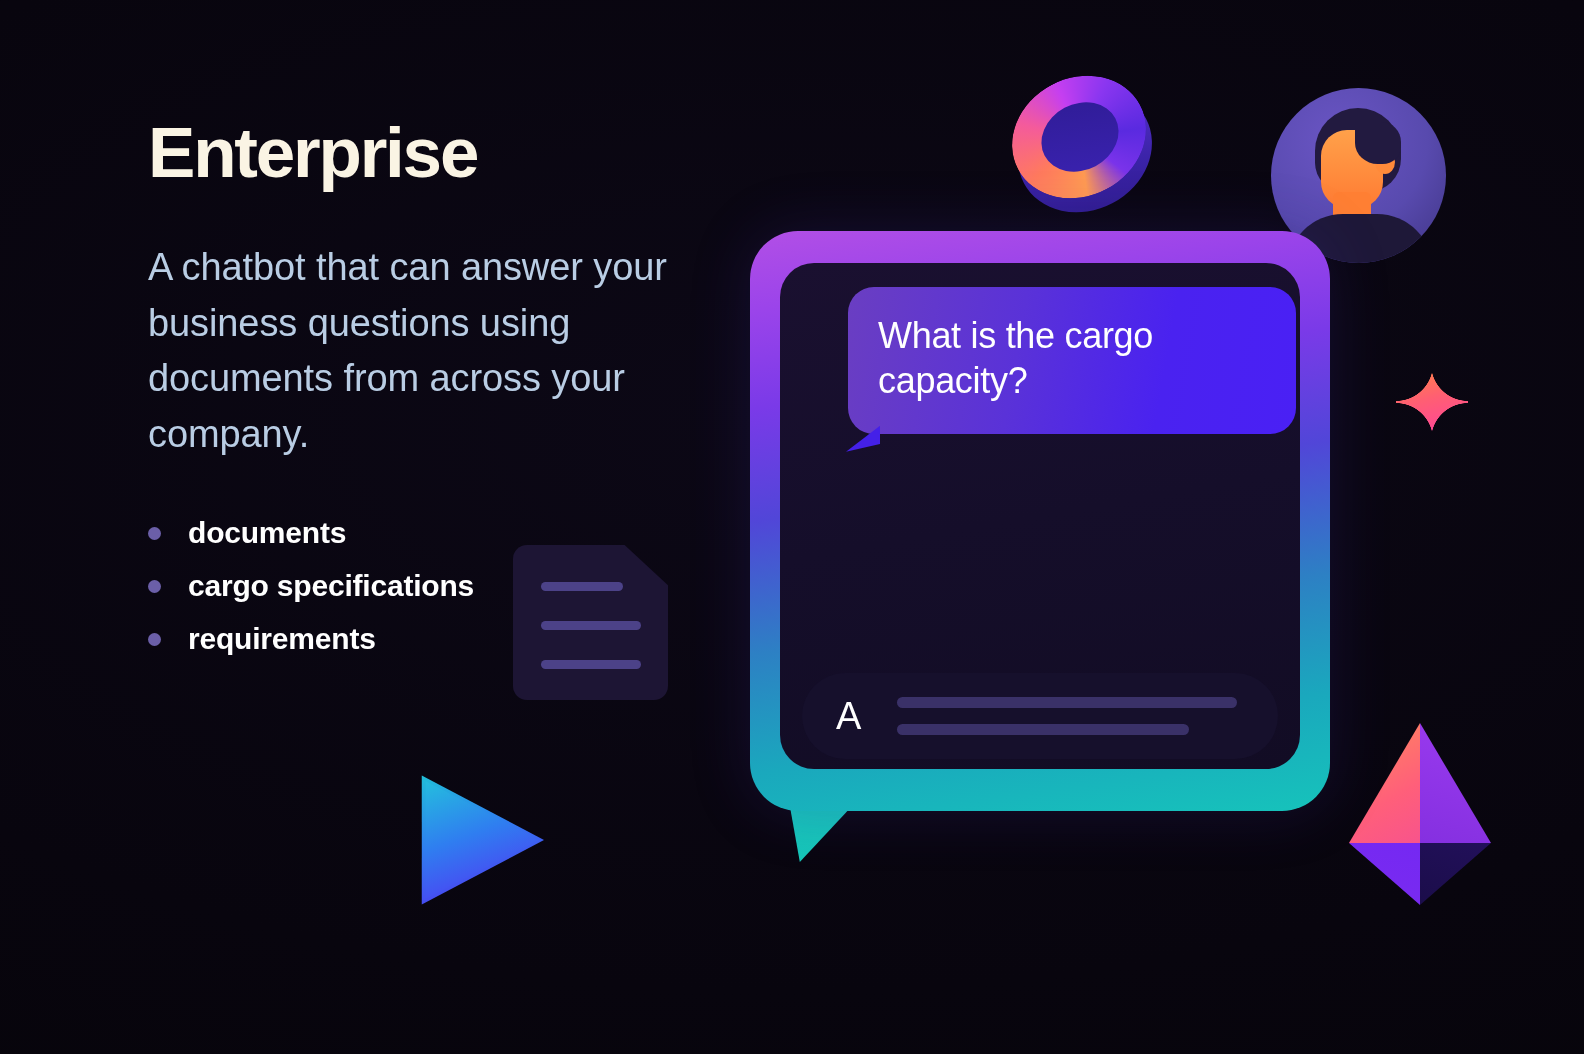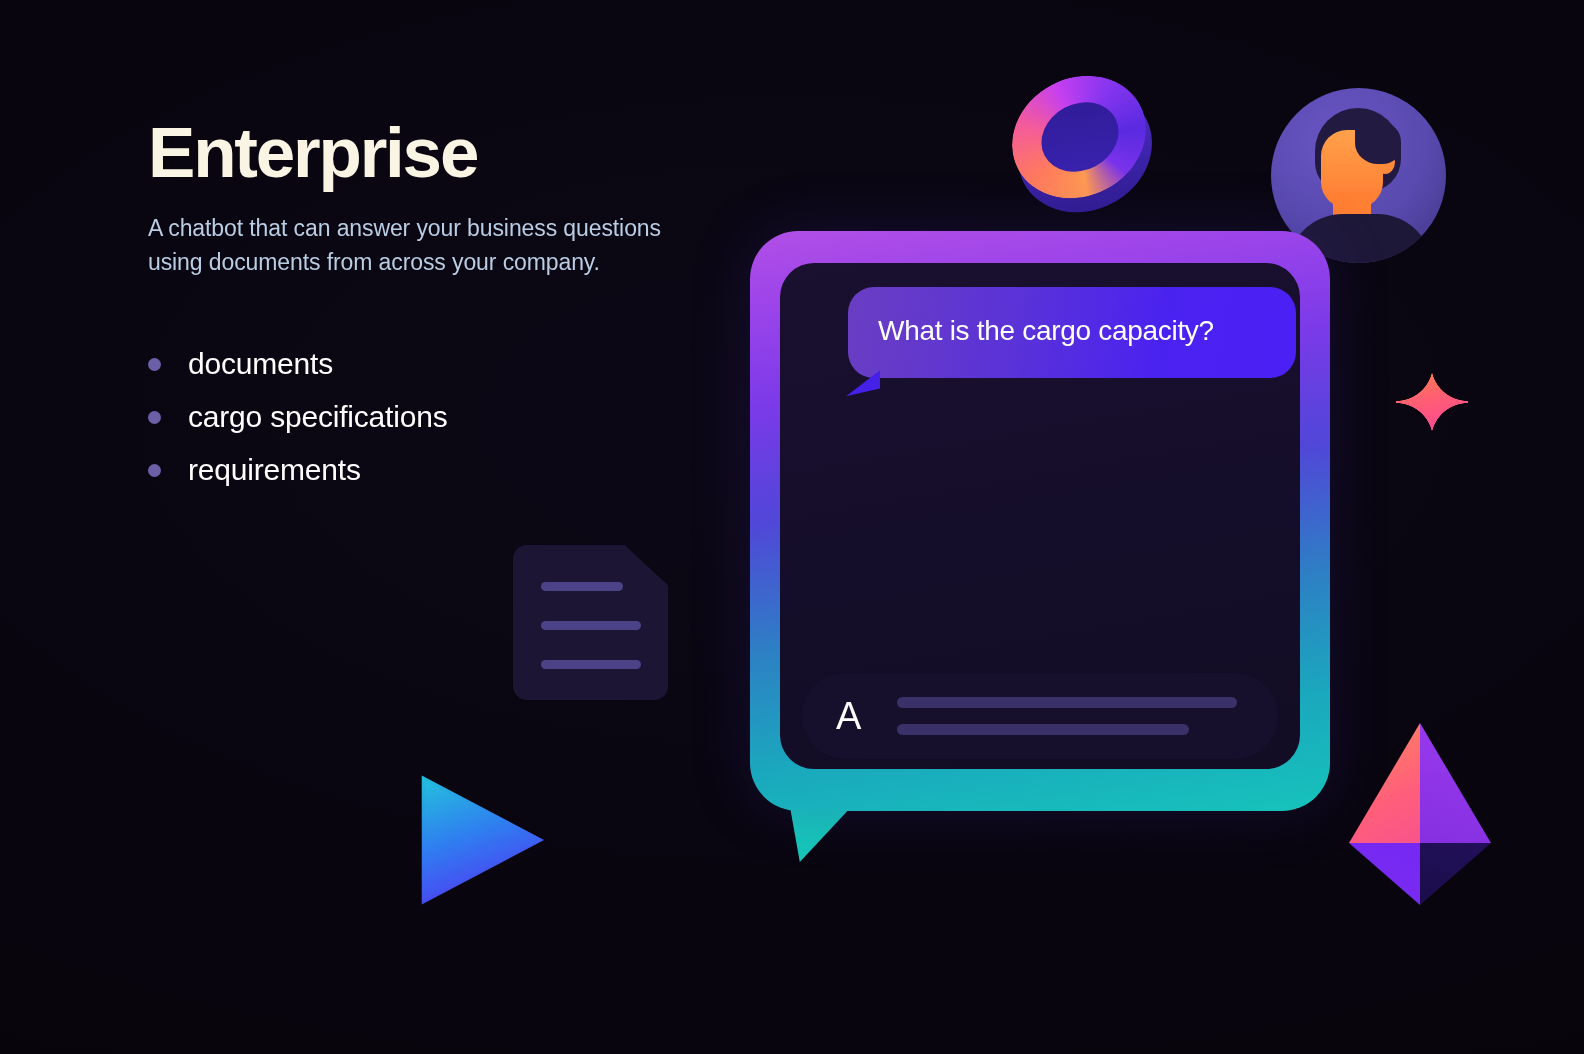--- a/index.html
+++ b/index.html
@@ -21,28 +21,28 @@
   .left { position:absolute; left:148px; top:118px; width:600px; }
   .title {
     color:#faf4e4;
     font-size:71px;
     font-weight:700;
     line-height:0.99;
     letter-spacing:-2.2px;
   }
   .title span { display:block; }
   .subtitle {
-    margin-top:24px;
+    margin-top:52px;
     color:#b9cde4;
-    font-size:23px;
+    font-size:38px;
     line-height:1.46;
     letter-spacing:-0.1px;
     max-width:565px;
   }
-  .bullets { margin-top:68px; list-style:none; }
+  .bullets { margin-top:54px; list-style:none;font-weight:bold; }
   .bullets li {
     display:flex; align-items:center;
     margin-bottom:19px;
   }
   .dot {
     width:13px; height:13px; border-radius:50%;
     background:#6b5fa8;
     margin-right:27px; flex:none;
   }
   .bullets .txt {
@@ -206,21 +206,21 @@
   }
 
   .bubble-q {
     position:relative;
     margin-left:46px;
     width:448px;
     border-radius:26px;
     background:linear-gradient(100deg,#6a3ec2 0%,#5a32d8 38%, #4a22f0 70%, #4a20f5 100%);
     padding:26px 30px 30px 30px;
     color:#ffffff;
-    font-size:28px;
+    font-size:36px;
     line-height:1.26;
     letter-spacing:-0.3px;
   }
   .bubble-q .tail {
     position:absolute; left:-2px; bottom:-18px;
     width:34px; height:26px;
     background:#4420e8;
     clip-path: polygon(0 100%, 100% 0, 100% 70%);
   }
 

